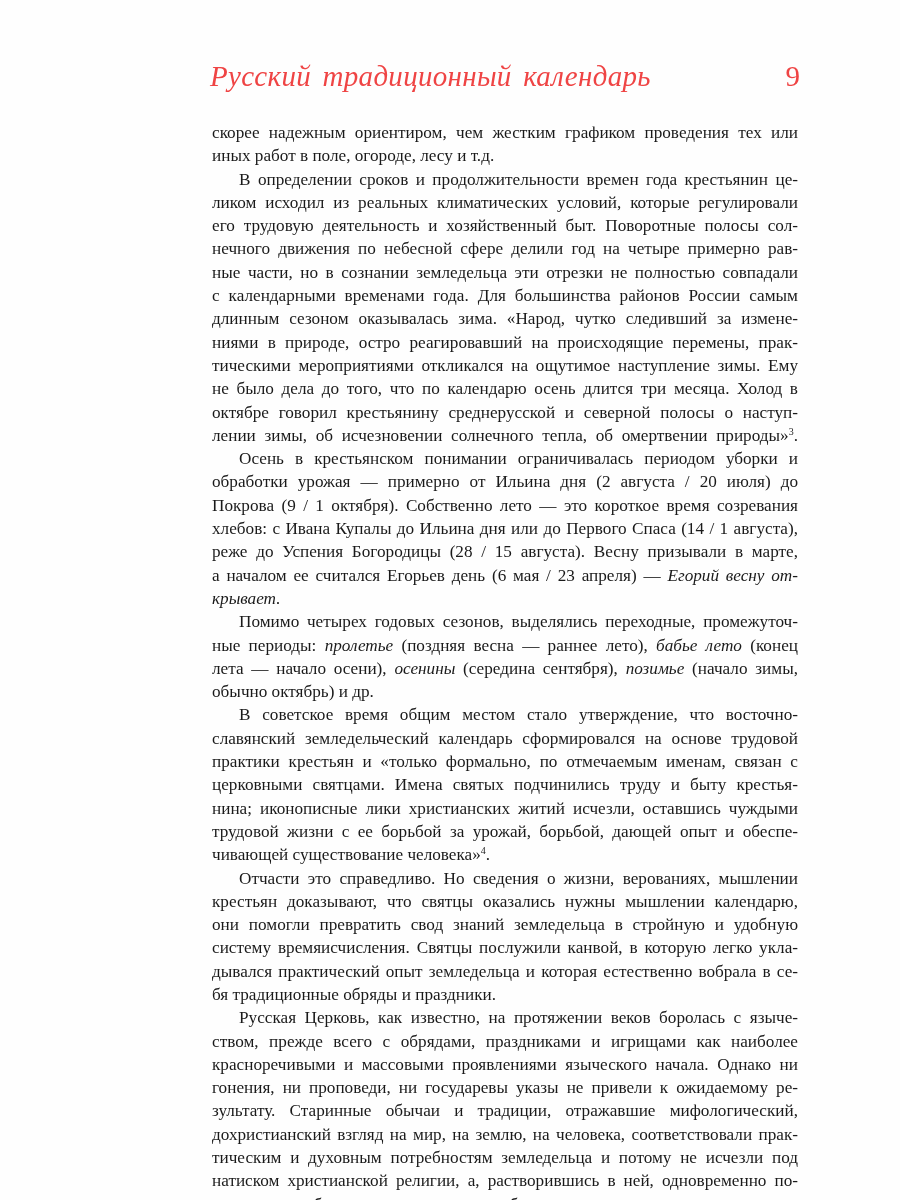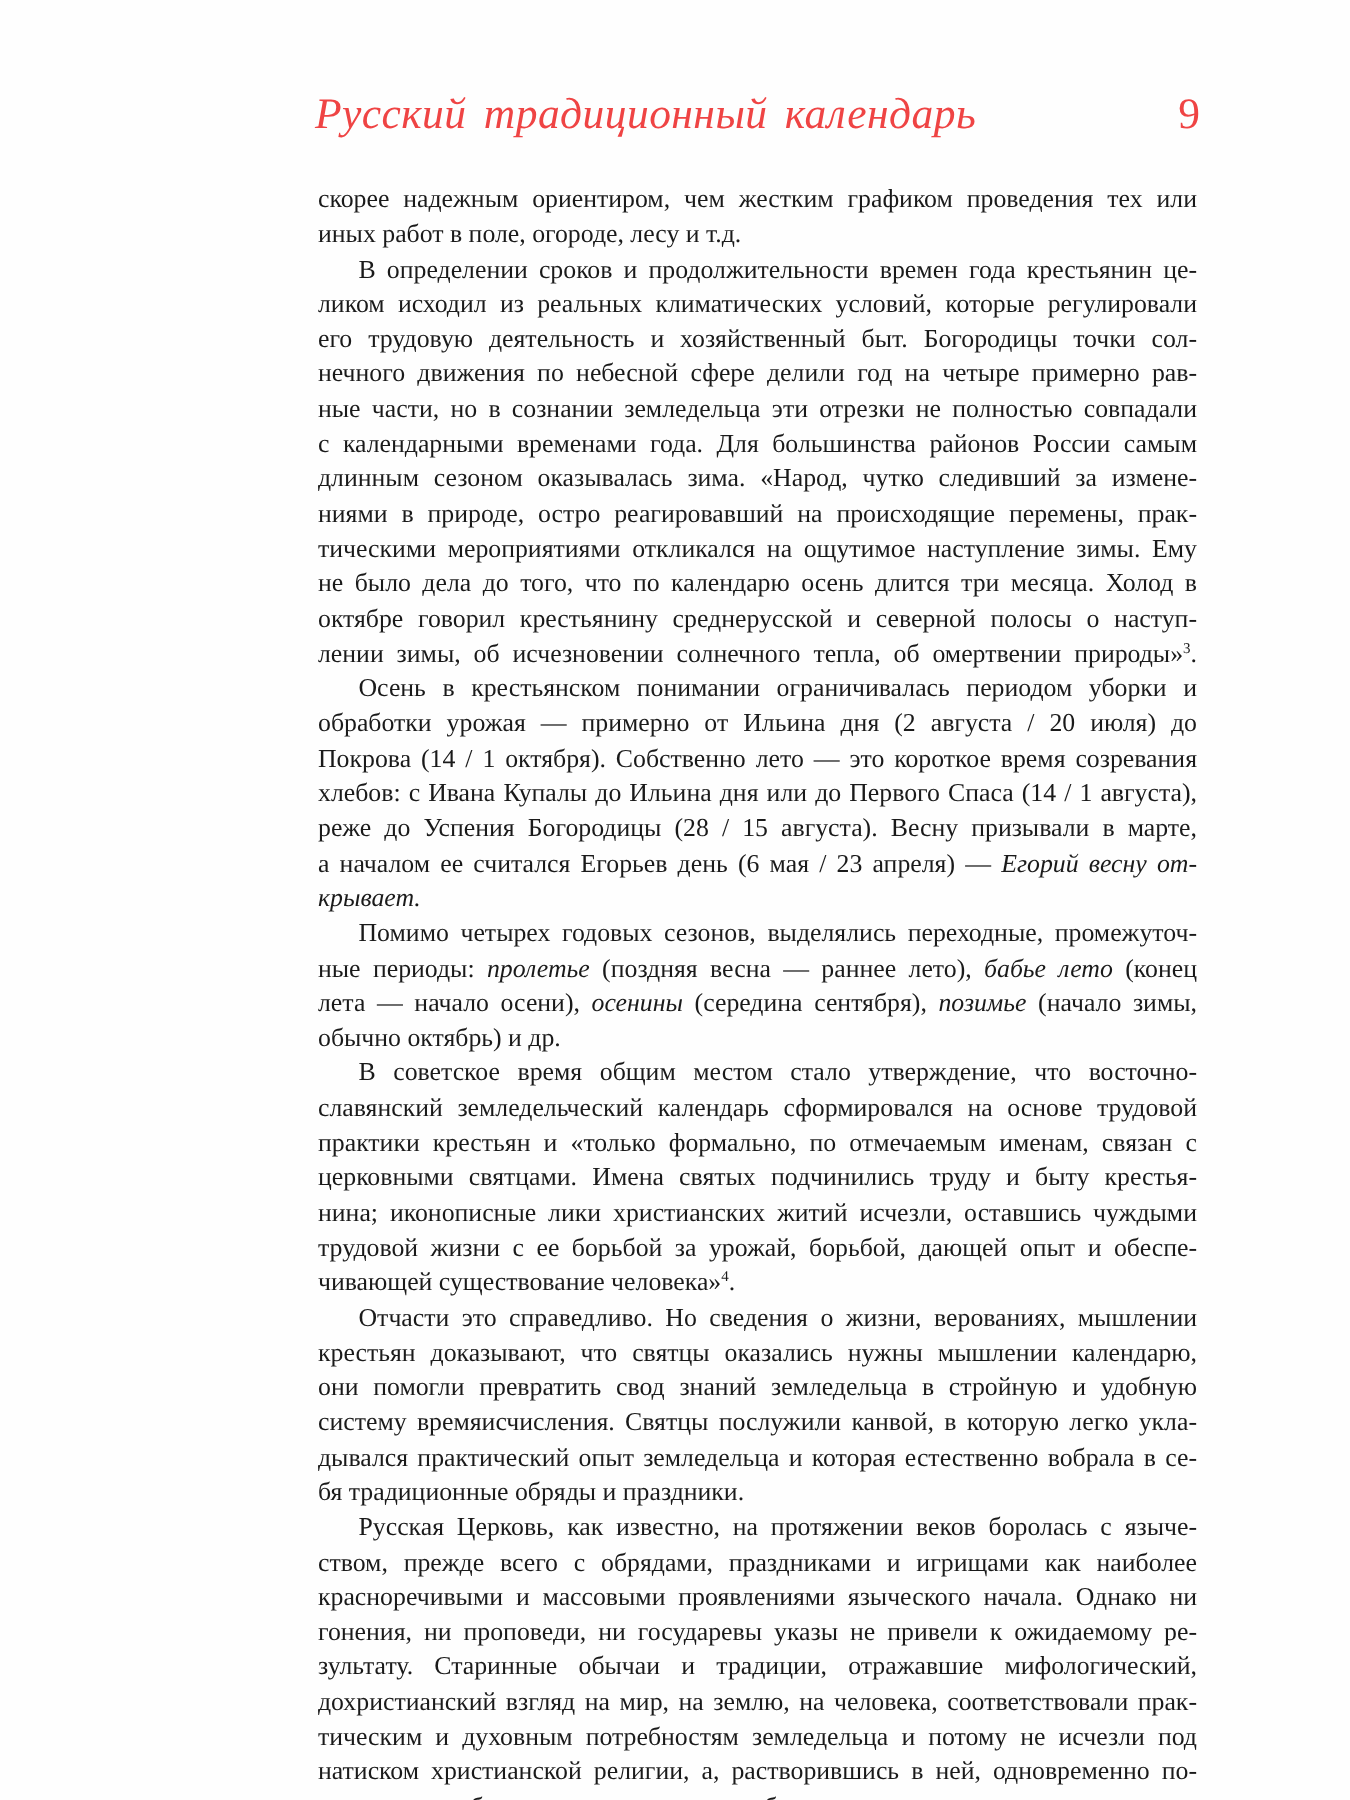--- a/index.html
+++ b/index.html
@@ -36,33 +36,33 @@
 <div class="page">
   <div class="running-head">
     <span class="running-title">Русский традиционный календарь</span>
     <span class="page-number">9</span>
   </div>
   <div class="body-text" id="body-text">
       <span class="line"><span>скорее надежным ориентиром, чем жестким графиком проведения тех или</span></span>
       <span class="line last"><span>иных работ в поле, огороде, лесу и т.д.</span></span>
       <span class="line indent"><span>В определении сроков и продолжительности времен года крестьянин це-</span></span>
       <span class="line"><span>ликом исходил из реальных климатических условий, которые регулировали</span></span>
-      <span class="line"><span>его трудовую деятельность и хозяйственный быт. Богородицы точки сол-</span></span>
+      <span class="line"><span>его трудовую деятельность и хозяйственный быт. Поворотные полосы сол-</span></span>
       <span class="line"><span>нечного движения по небесной сфере делили год на четыре примерно рав-</span></span>
       <span class="line"><span>ные части, но в сознании земледельца эти отрезки не полностью совпадали</span></span>
       <span class="line"><span>с календарными временами года. Для большинства районов России самым</span></span>
       <span class="line"><span>длинным сезоном оказывалась зима. «Народ, чутко следивший за измене-</span></span>
       <span class="line"><span>ниями в природе, остро реагировавший на происходящие перемены, прак-</span></span>
       <span class="line"><span>тическими мероприятиями откликался на ощутимое наступление зимы. Ему</span></span>
       <span class="line"><span>не было дела до того, что по календарю осень длится три месяца. Холод в</span></span>
       <span class="line"><span>октябре говорил крестьянину среднерусской и северной полосы о наступ-</span></span>
       <span class="line"><span>лении зимы, об исчезновении солнечного тепла, об омертвении природы»</span><sup>3</sup><span>.</span></span>
       <span class="line indent"><span>Осень в крестьянском понимании ограничивалась периодом уборки и</span></span>
       <span class="line"><span>обработки урожая — примерно от Ильина дня (2 августа / 20 июля) до</span></span>
-      <span class="line"><span>Покрова (14 / 1 октября). Собственно лето — это короткое время созревания</span></span>
+      <span class="line"><span>Покрова (9 / 1 октября). Собственно лето — это короткое время созревания</span></span>
       <span class="line"><span>хлебов: с Ивана Купалы до Ильина дня или до Первого Спаса (14 / 1 августа),</span></span>
       <span class="line"><span>реже до Успения Богородицы (28 / 15 августа). Весну призывали в марте,</span></span>
       <span class="line"><span>а началом ее считался Егорьев день (6 мая / 23 апреля) — </span><i>Егорий весну от-</i></span>
       <span class="line last"><span></span><i>крывает.</i></span>
       <span class="line indent"><span>Помимо четырех годовых сезонов, выделялись переходные, промежуточ-</span></span>
       <span class="line"><span>ные периоды: </span><i>пролетье</i><span> (поздняя весна — раннее лето), </span><i>бабье лето</i><span> (конец</span></span>
       <span class="line"><span>лета — начало осени), </span><i>осенины</i><span> (середина сентября), </span><i>позимье</i><span> (начало зимы,</span></span>
       <span class="line last"><span>обычно октябрь) и др.</span></span>
       <span class="line indent"><span>В советское время общим местом стало утверждение, что восточно-</span></span>
       <span class="line"><span>славянский земледельческий календарь сформировался на основе трудовой</span></span>

